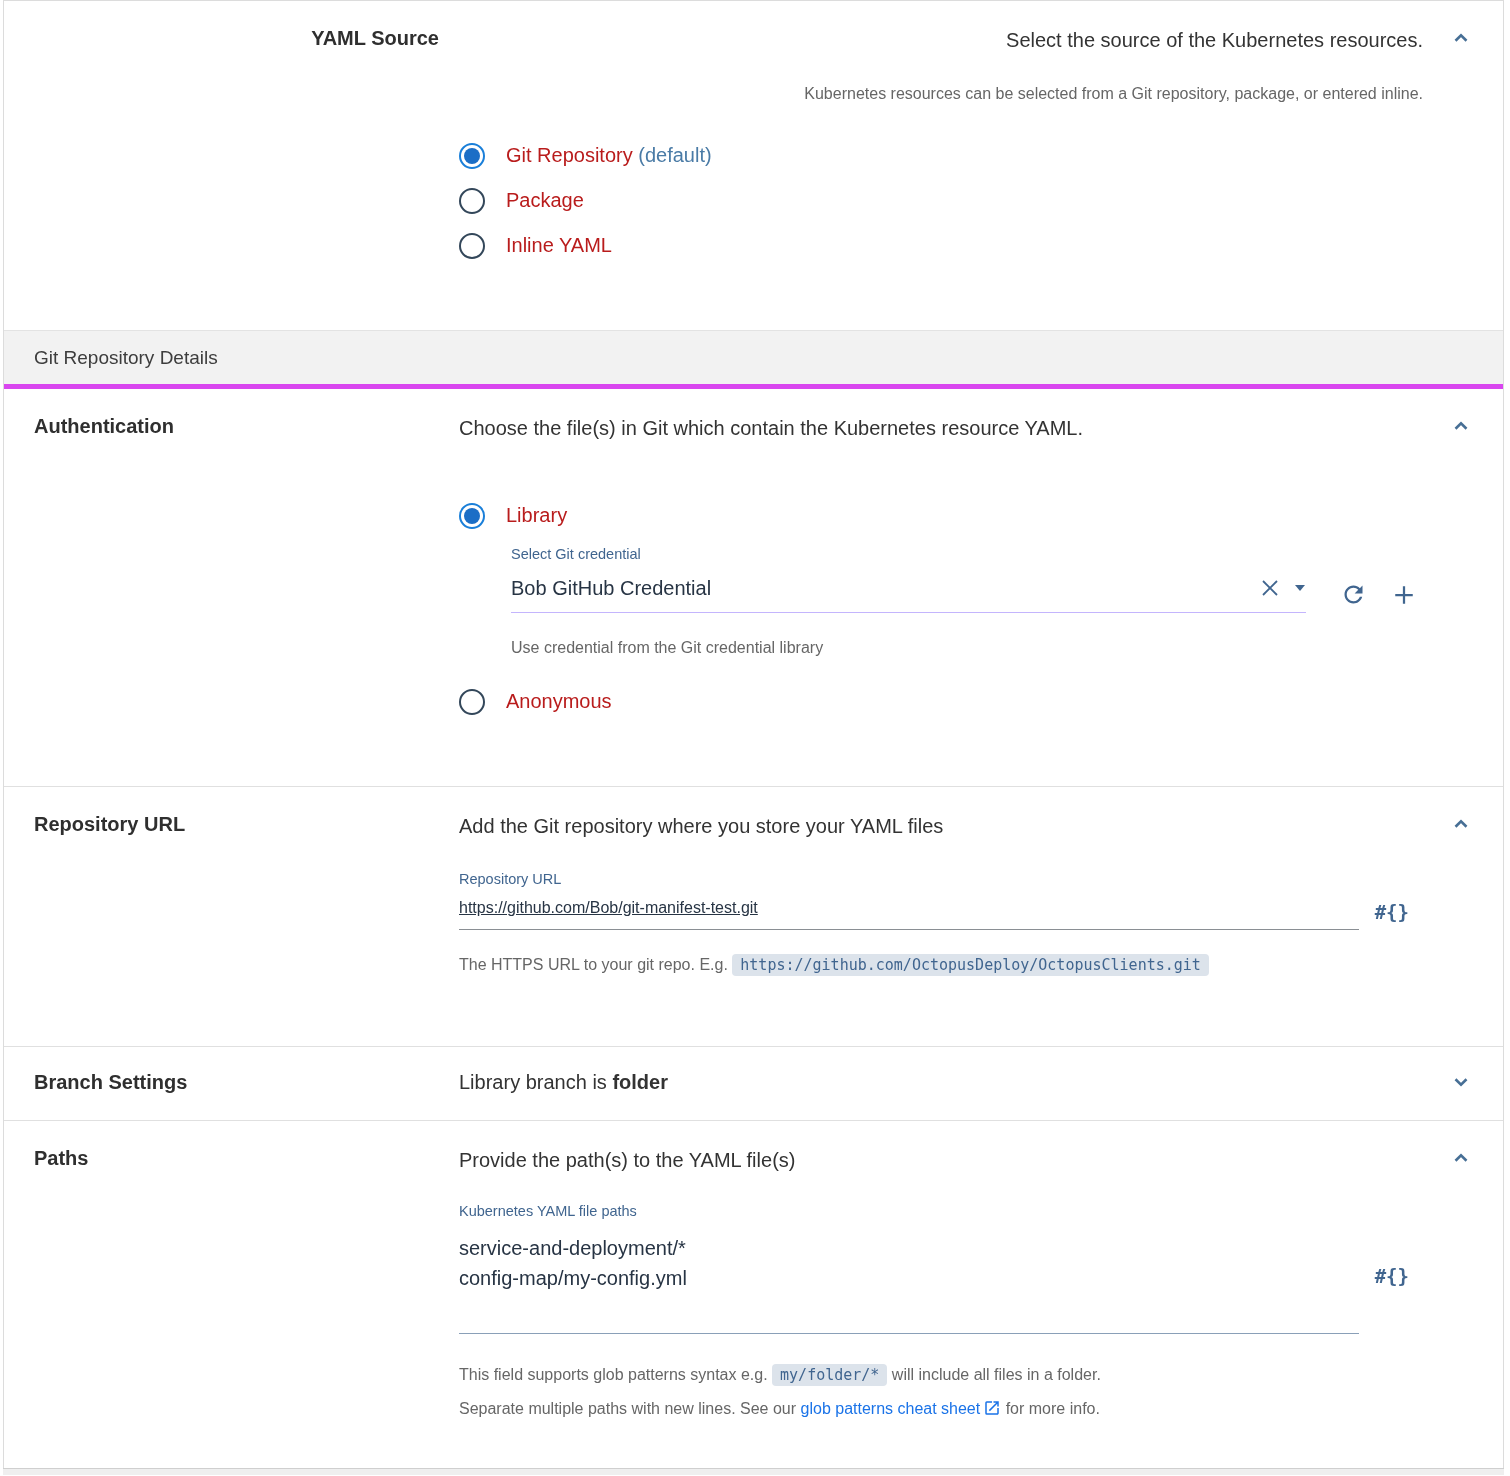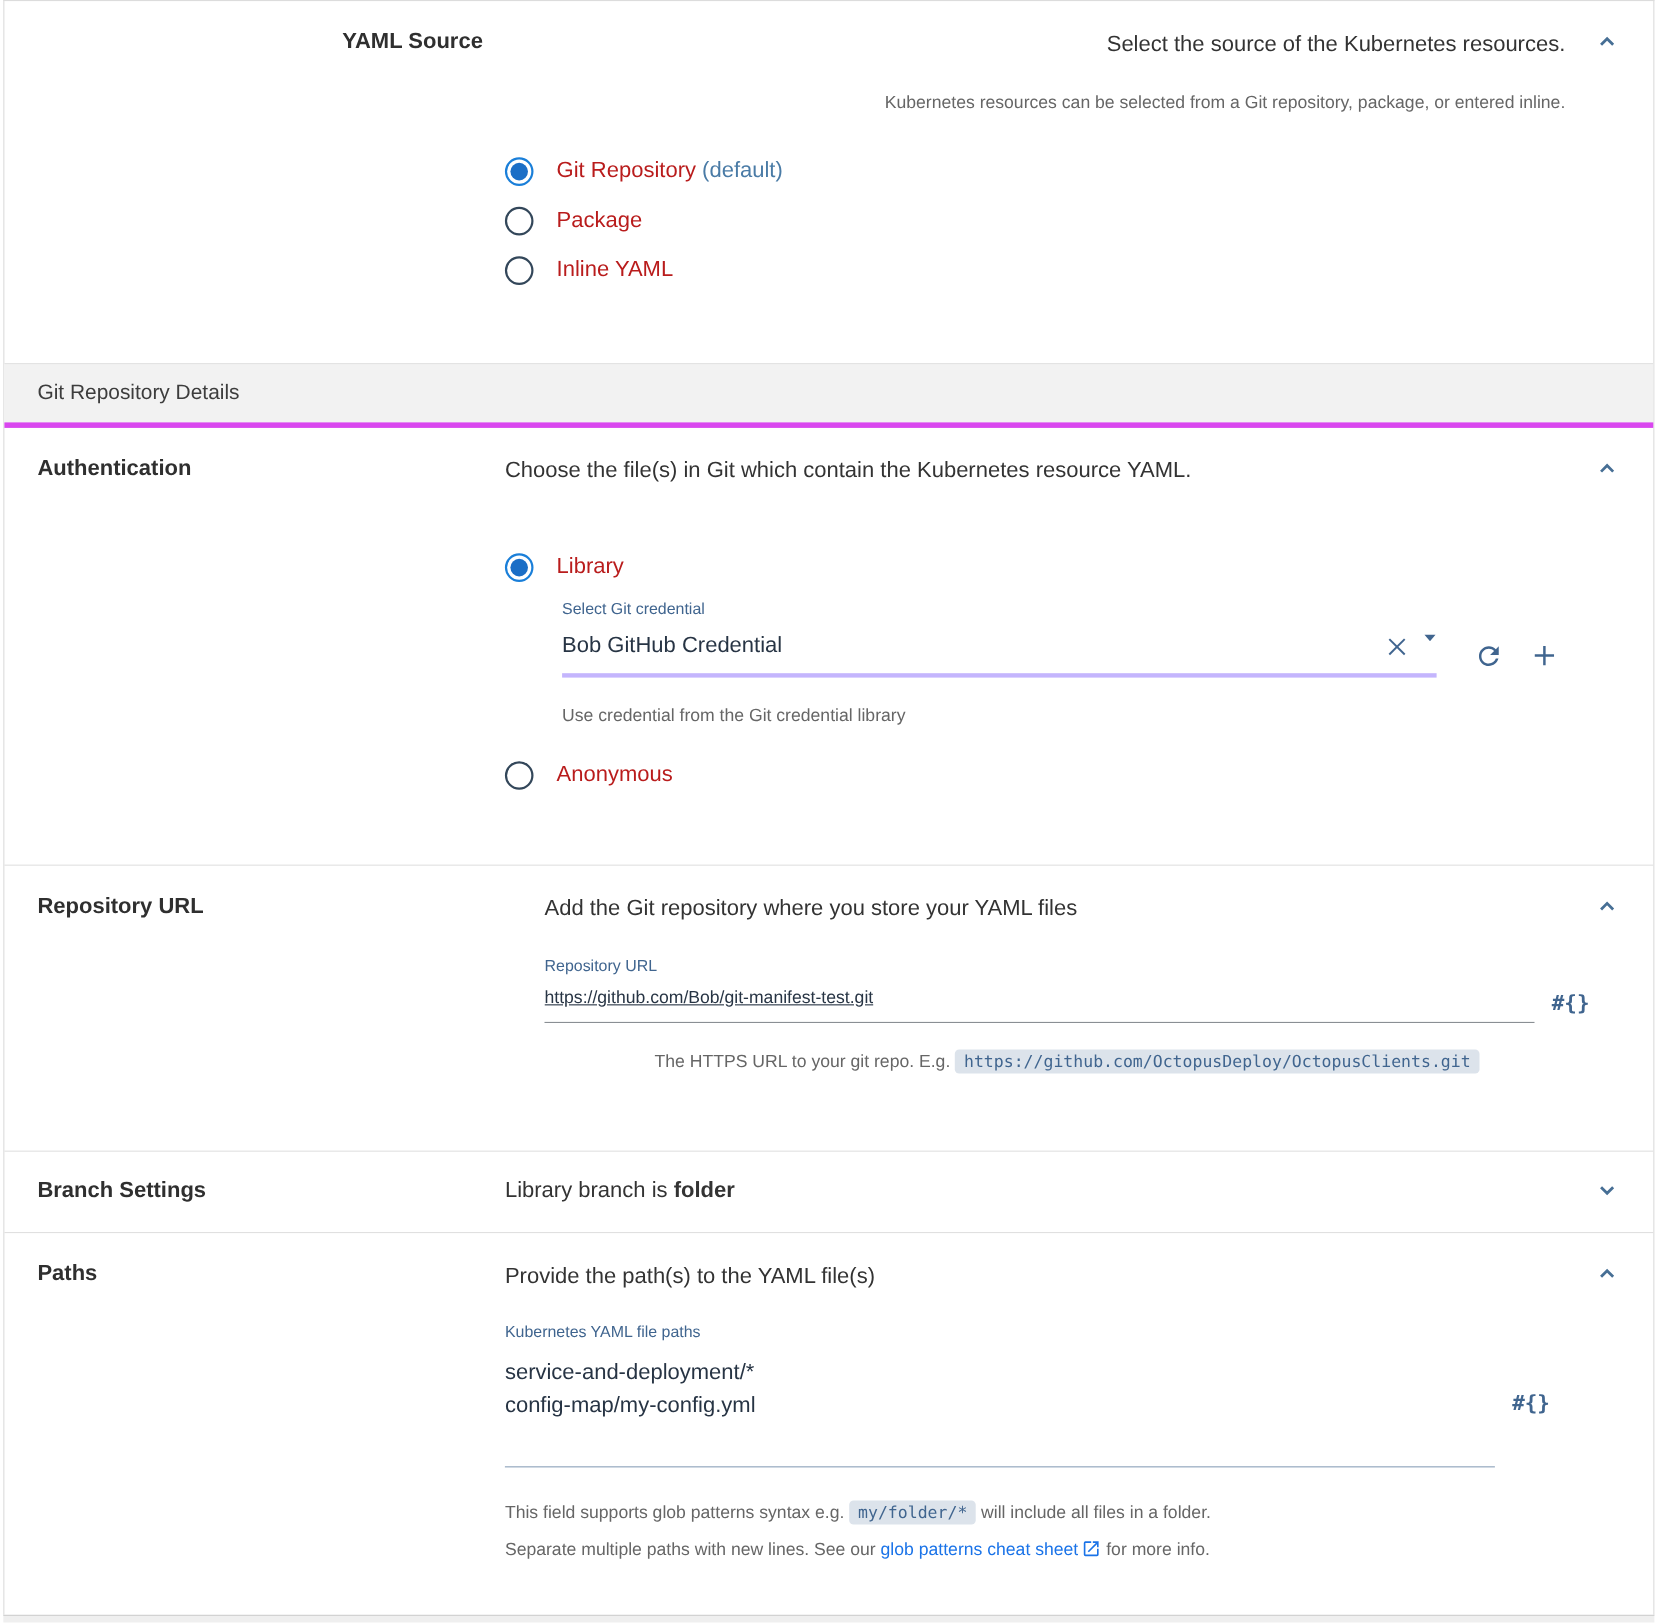--- a/index.html
+++ b/index.html
@@ -56,41 +56,41 @@
   .interp-icon {
     font-family:"DejaVu Sans Mono", monospace;
     font-weight:700; font-size:19px; color:#40658f;
     background:none; border:none; padding:0; cursor:pointer;
   }
 
   
   .cred-block { margin-left:52px; margin-top:8px; }
   .select-line { display:flex; align-items:center; margin-top:14px; }
   .select-row {
-    width:795px; display:flex; align-items:flex-start;
-    border-bottom:4px solid #c4b5fd; padding-bottom:12px;
+    width:795px; display:flex; align-items:center;
+    border-bottom:1px solid #c4b5fd; padding-bottom:12px;
   }
   .select-value { flex:1; }
   .icon-btn { background:none; border:none; padding:0; cursor:pointer; display:flex; align-items:center; }
   .select-row .icon-btn { margin-left:12px; }
   .outside-icons { display:flex; align-items:center; margin-left:18px; }
   .outside-icons .icon-btn { margin-left:22px; }
   .cred-helper { margin-top:26px; }
   .auth-anon { margin-top:22px; }
 
   
   .field-block { margin-top:32px; }
   .input-wrap { position:relative; width:950px; margin-top:12px; }
   .text-input {
     width:900px; border:none; border-bottom:1px solid #8a8f94; outline:none;
     font-family:"Liberation Sans", sans-serif;
     font-size:16px; color:#273444; padding:0 0 12px 0; background:transparent;text-decoration:underline;
   }
   .input-wrap .interp-icon { position:absolute; right:0; top:2px; }
-  .repo-helper { margin-top:26px;text-align:center; }
+  .repo-helper { margin-top:26px; }
 
   
   .branch-summary { font-size:20px; color:#333; }
   .branch-summary strong { font-weight:700; }
 
   
   .textarea-wrap { position:relative; width:950px; margin-top:14px; }
   .paths-textarea {
     width:900px; height:101px; resize:none; border:none; outline:none;
     border-bottom:1px solid #8aa0b8; background:transparent;
@@ -110,21 +110,21 @@
   }
 
   .next-section-peek {
     margin-left:3px; margin-right:6px;
     border-top:1px solid #cfcfcf; background:#efefef; height:7px;
   }
 
   
   #sec-yaml-source { height:329px;text-align:right; }
   #sec-authentication { height:398px; }
-  #sec-repository-url { height:260px;gap:36px; }
+  #sec-repository-url { height:260px; }
   #sec-branch-settings { height:74px; }
   #sec-branch-settings .left-col, #sec-branch-settings .content-col { padding-top:24px; }
   #sec-paths { height:347px; }
 </style>
 </head>
 <body>
 
 <div class="card">
 
   <div class="section" id="sec-yaml-source">

